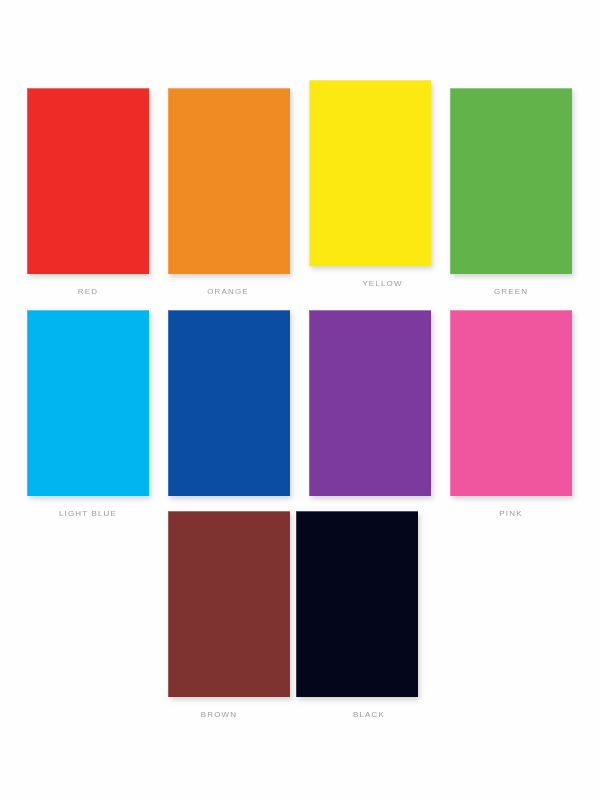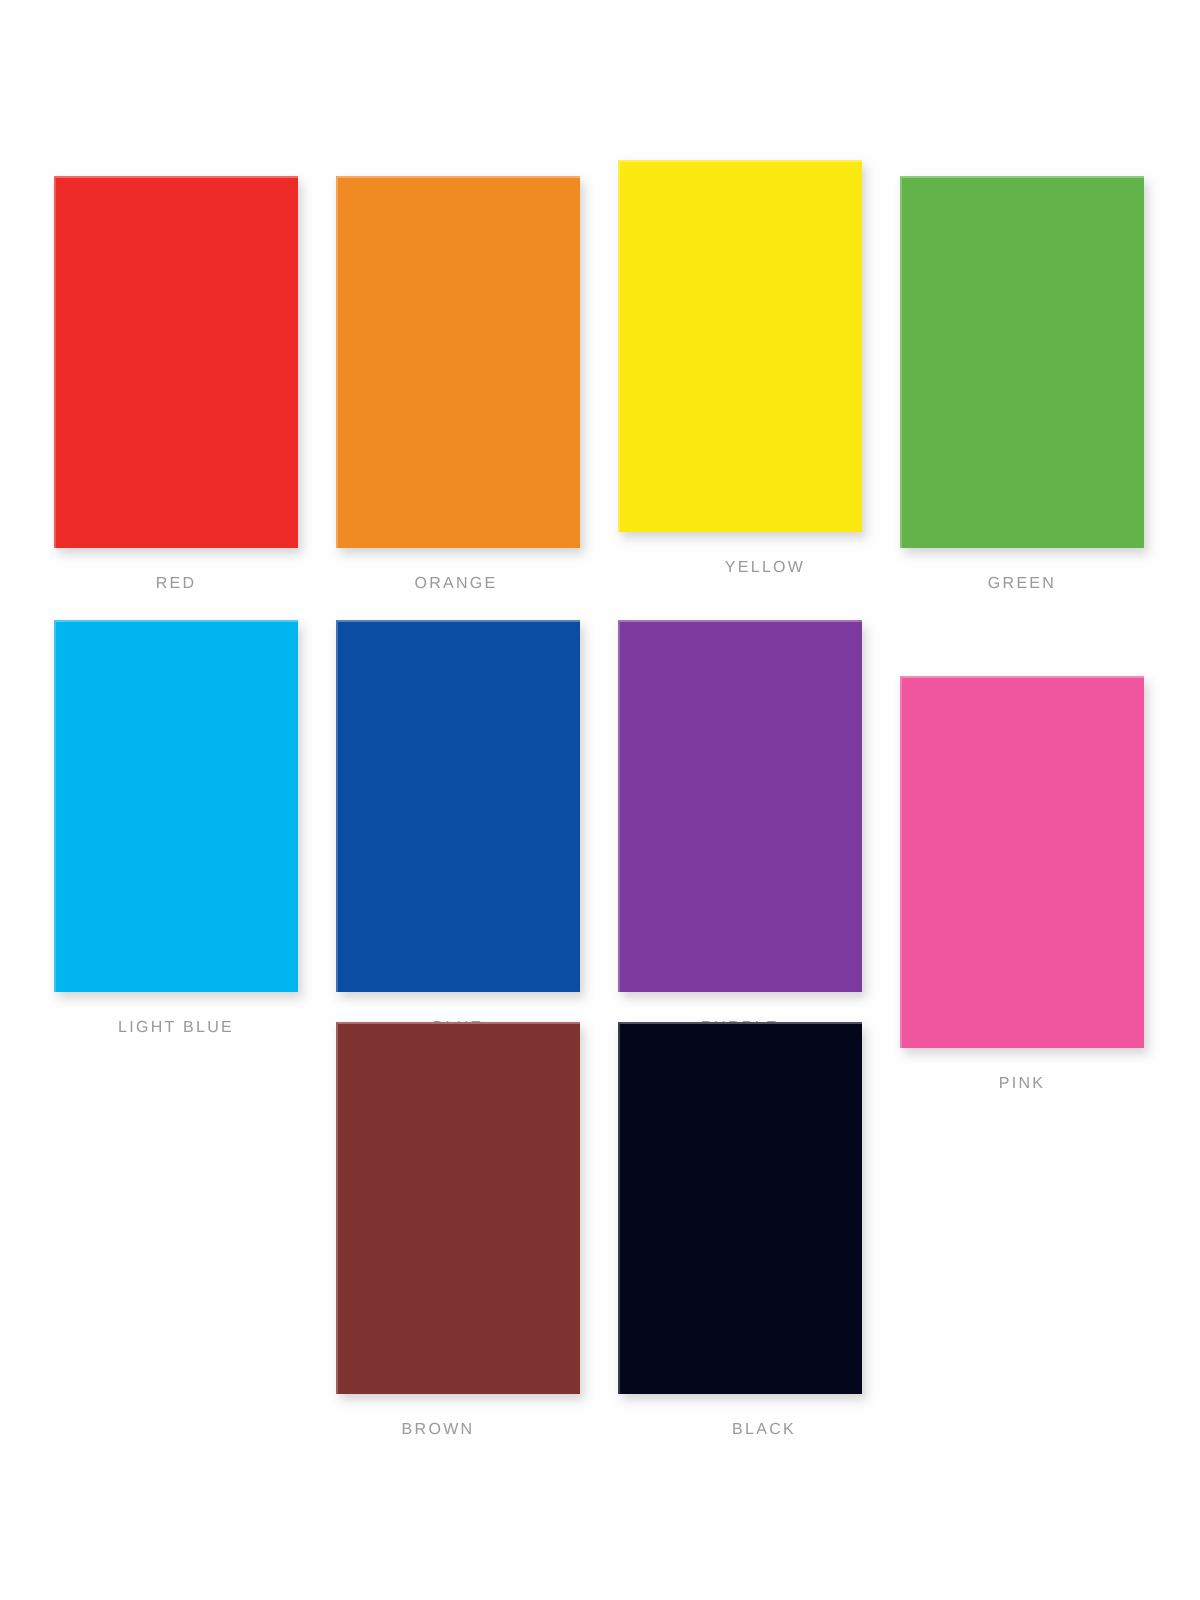--- a/index.html
+++ b/index.html
@@ -93,26 +93,26 @@
         <div class="swatch-label">LIGHT BLUE</div>
       </div>
       <div class="swatch-cell" style="left: 168px; top: 310px; width: 122px;">
         <div class="swatch-chip" style="width: 122px; height: 186px; background: rgb(11, 77, 162);"></div>
         <div class="swatch-label">BLUE</div>
       </div>
       <div class="swatch-cell" style="left: 309px; top: 310px; width: 122px;">
         <div class="swatch-chip" style="width: 122px; height: 186px; background: rgb(125, 58, 158);"></div>
         <div class="swatch-label">PURPLE</div>
       </div>
-      <div class="swatch-cell" style="left: 450px; top: 310px; width: 122px; margin-top: 28px;">
+      <div class="swatch-cell" style="left: 450px; top: 310px; width: 122px;">
         <div class="swatch-chip" style="width: 122px; height: 186px; background: rgb(240, 86, 158);"></div>
         <div class="swatch-label">PINK</div>
       </div>
       <div class="swatch-cell" style="left: 168px; top: 511px; width: 102px;">
         <div class="swatch-chip" style="width: 122px; height: 186px; background: rgb(126, 51, 48);"></div>
         <div class="swatch-label">BROWN</div>
       </div>
-      <div class="swatch-cell" style="left: 309px; top: 511px; width: 146px;">
+      <div class="swatch-cell" style="left: 296px; top: 511px; width: 146px;">
         <div class="swatch-chip" style="width: 122px; height: 186px; background: rgb(4, 7, 28);"></div>
         <div class="swatch-label">BLACK</div>
       </div>
     </div>
 </div>
 
 </body></html>

